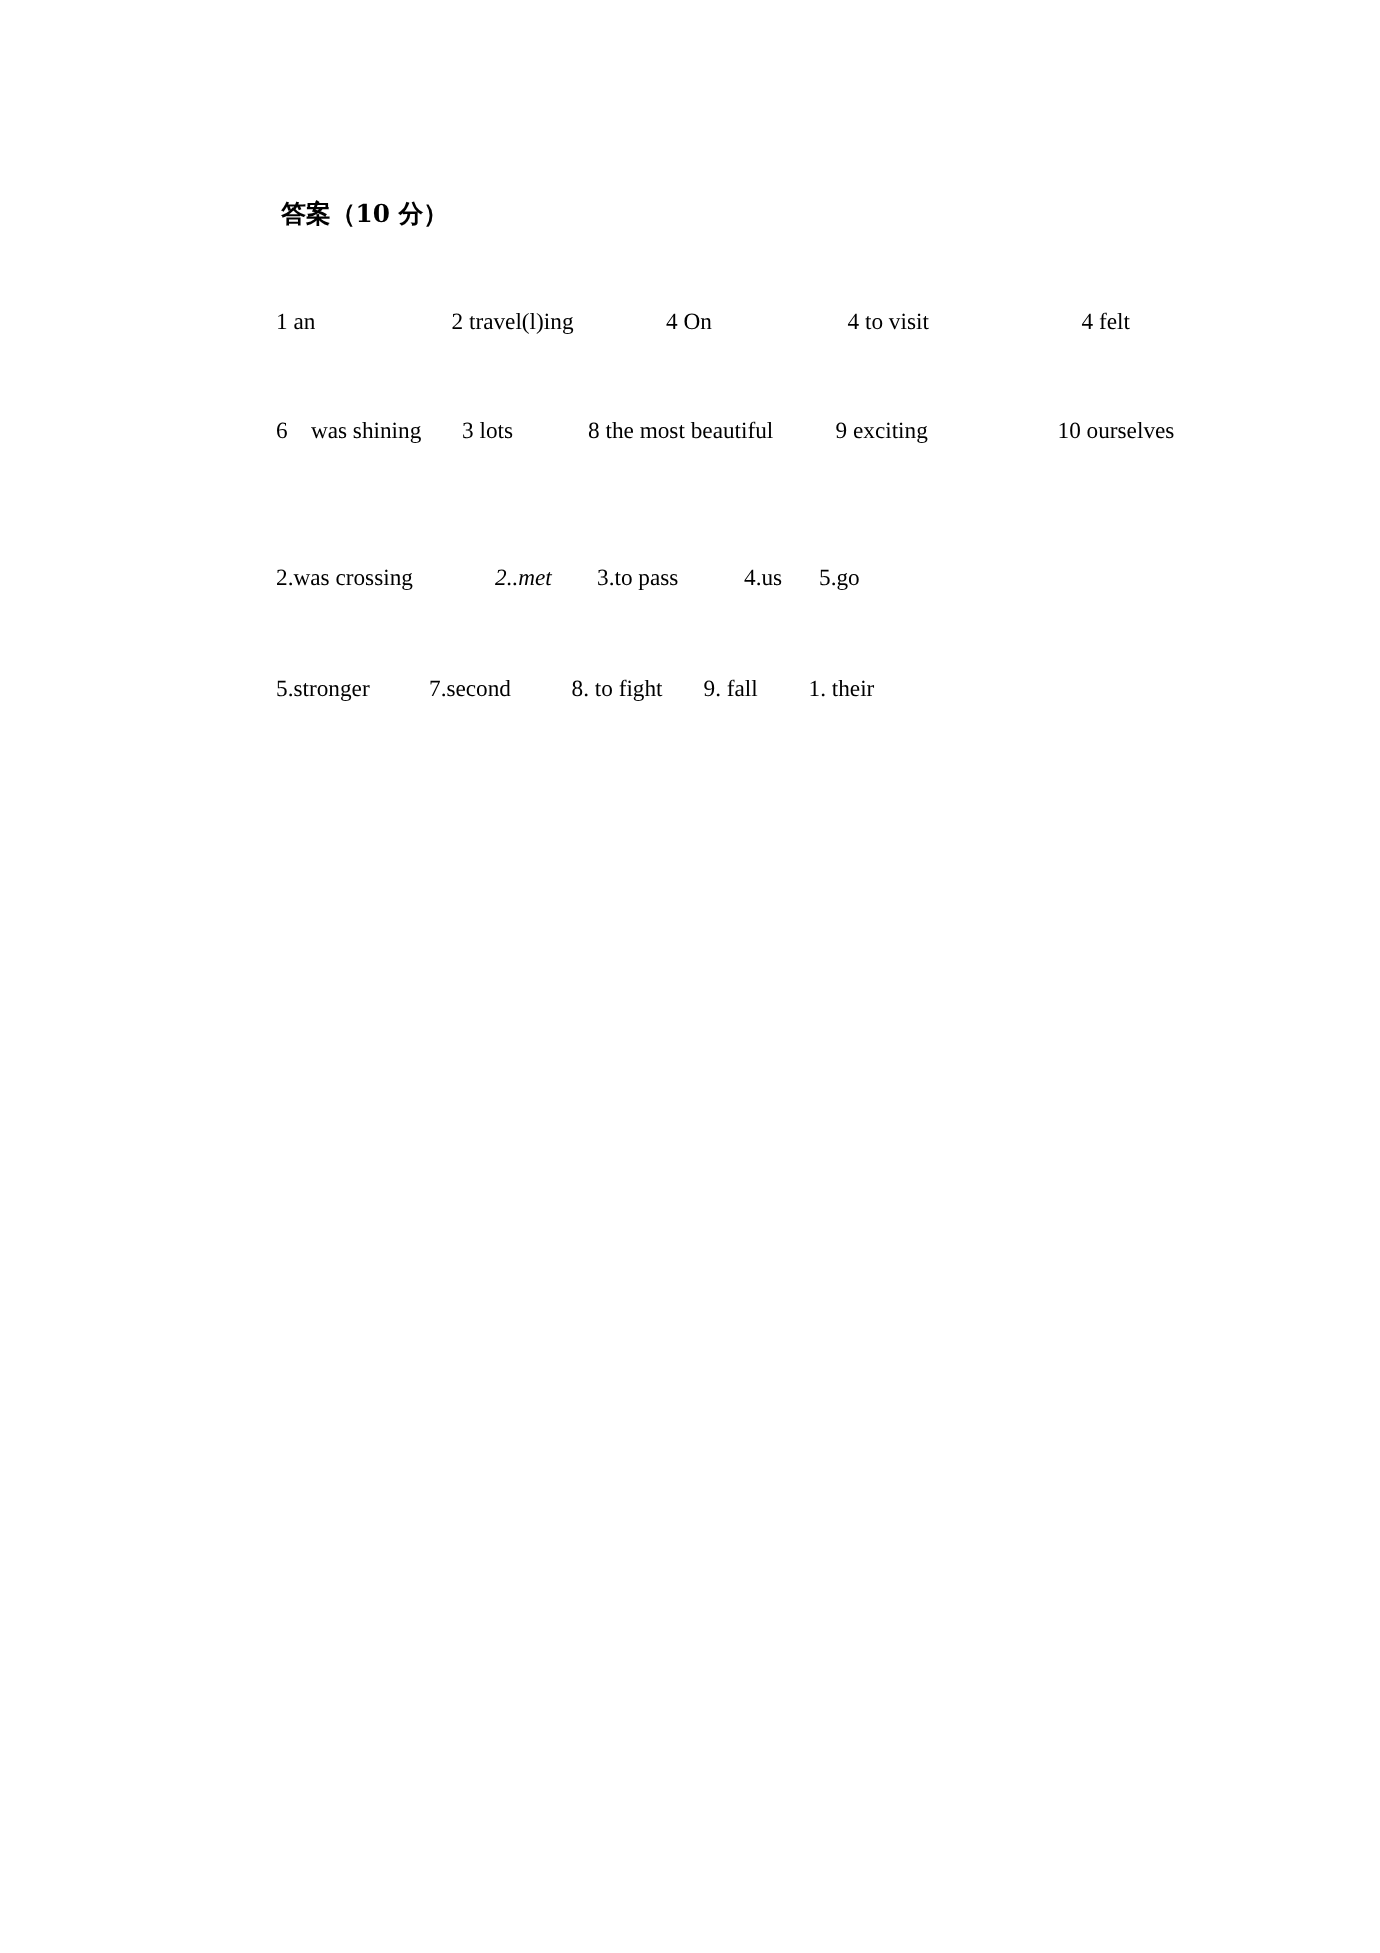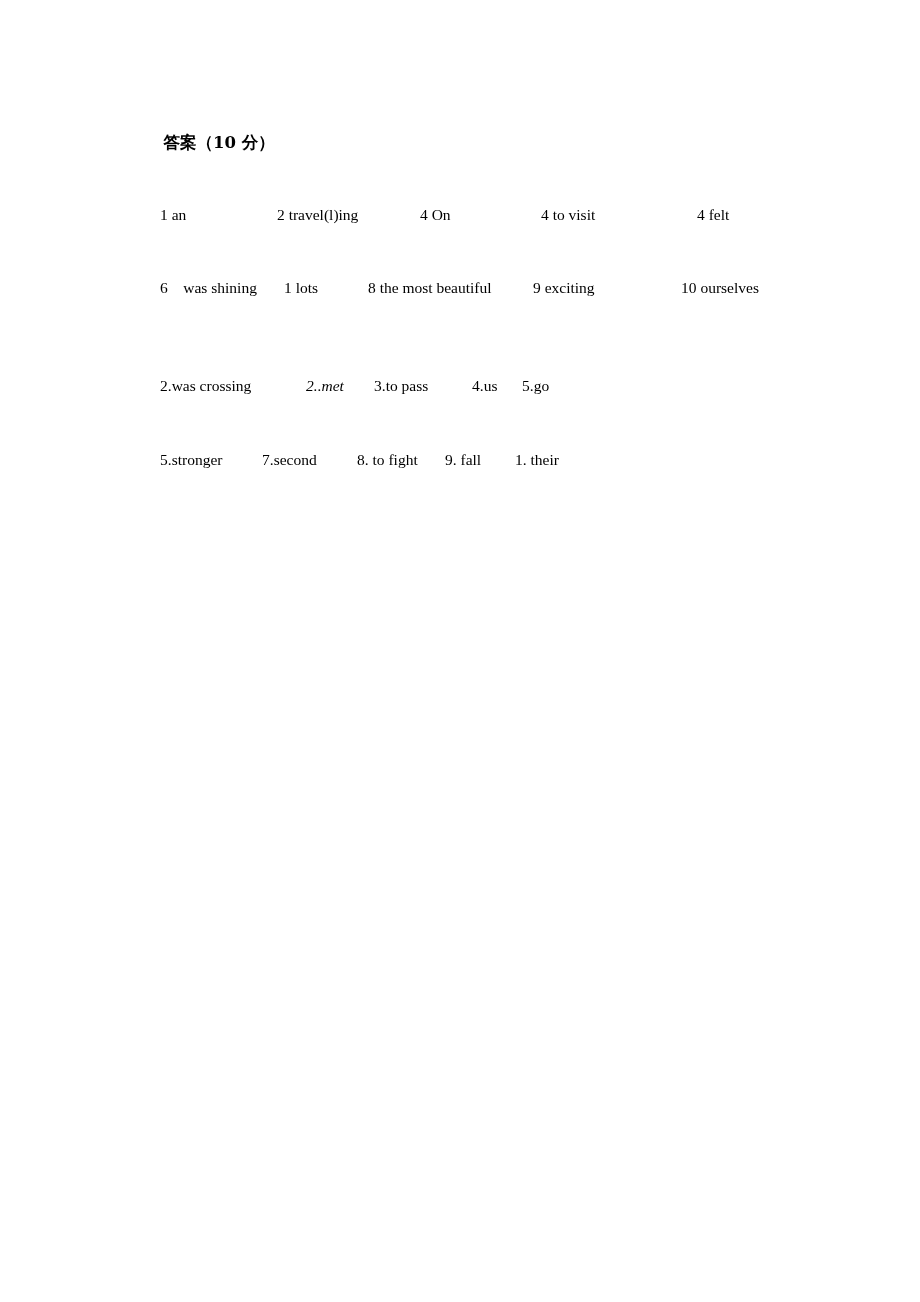--- a/index.html
+++ b/index.html
@@ -15,21 +15,21 @@
     height: 1302px;
     background: #ffffff;
     overflow: hidden;
     font-family: "Liberation Serif", "DejaVu Serif", serif;
     color: #000000;
     -webkit-font-smoothing: antialiased;
   }
 
   .content {
     position: absolute;
-    left: 129px;
+    left: 153px;
     top: 108px;
     width: 720px;
   }
 
   
   .doc-heading {
     font-family: "DejaVu Serif", "Liberation Serif", serif;
     font-weight: bold;
     font-size: 16.5px;
     line-height: 23px;
@@ -83,21 +83,21 @@
 
     <div class="doc-heading">
       <span class="cjk">答案</span><span class="paren">（</span><span>10</span><span> </span><span class="cjk">分</span><span class="paren">）</span>
     </div>
 
     <div class="group">
       <div class="answer-line ans-row">
         <span class="ans-item" style="min-width: 117px;">1 an</span><span class="ans-item" style="min-width: 143px;">2 travel(l)ing</span><span class="ans-item" style="min-width: 121px;">4 On</span><span class="ans-item" style="min-width: 156px;">4 to visit</span><span class="ans-item">4 felt</span>
       </div>
       <div class="answer-line ans-row">
-        <span class="ans-item" style="min-width: 124px;">6    was shining</span><span class="ans-item" style="min-width: 84px;">1 lots</span><span class="ans-item" style="min-width: 165px;">8 the most beautiful</span><span class="ans-item" style="min-width: 148px;">9 exciting</span><span class="ans-item">10 ourselves</span>
+        <span class="ans-item" style="min-width: 124px;">6    was shining</span><span class="ans-item" style="min-width: 84px;">3 lots</span><span class="ans-item" style="min-width: 165px;">8 the most beautiful</span><span class="ans-item" style="min-width: 148px;">9 exciting</span><span class="ans-item">10 ourselves</span>
       </div>
     </div>
 
     <div class="spacer-line">&nbsp;</div>
 
     <div class="group">
       <div class="answer-line ans-row">
         <span class="ans-item" style="min-width: 146px;">2.was crossing</span><span class="ans-item" style="min-width: 68px; font-style: italic;">2..met</span><span class="ans-item" style="min-width: 98px;">3.to pass</span><span class="ans-item" style="min-width: 50px;">4.us</span><span class="ans-item">5.go</span>
       </div>
       <div class="answer-line ans-row">

